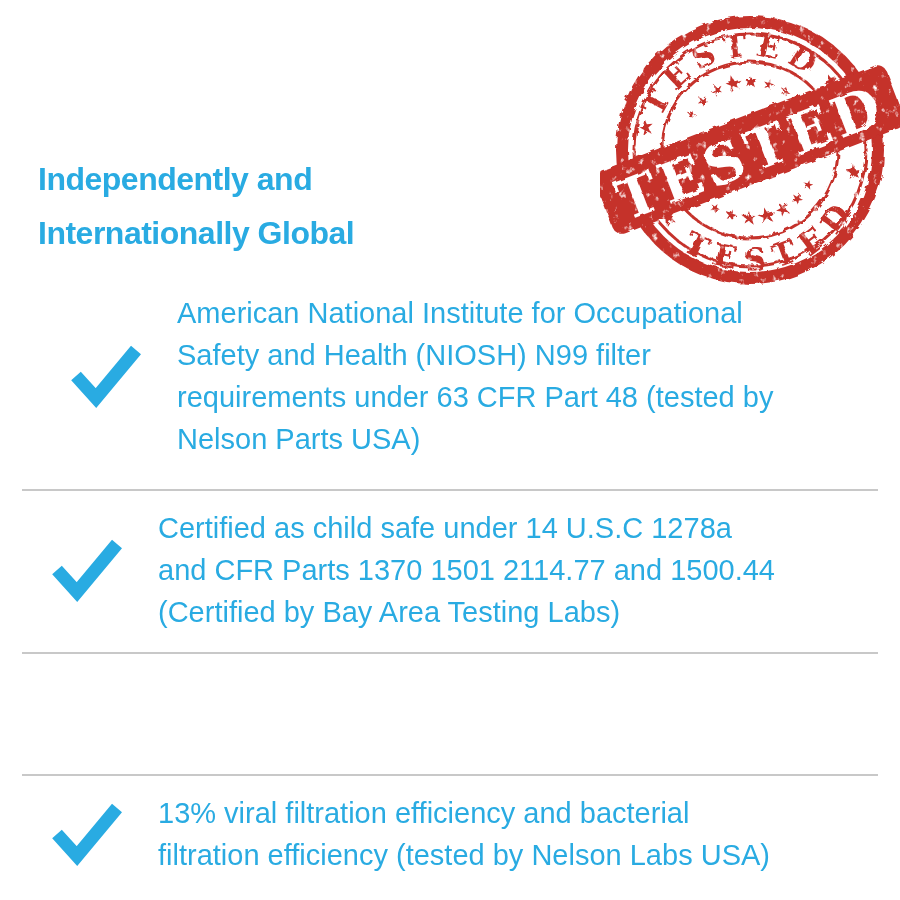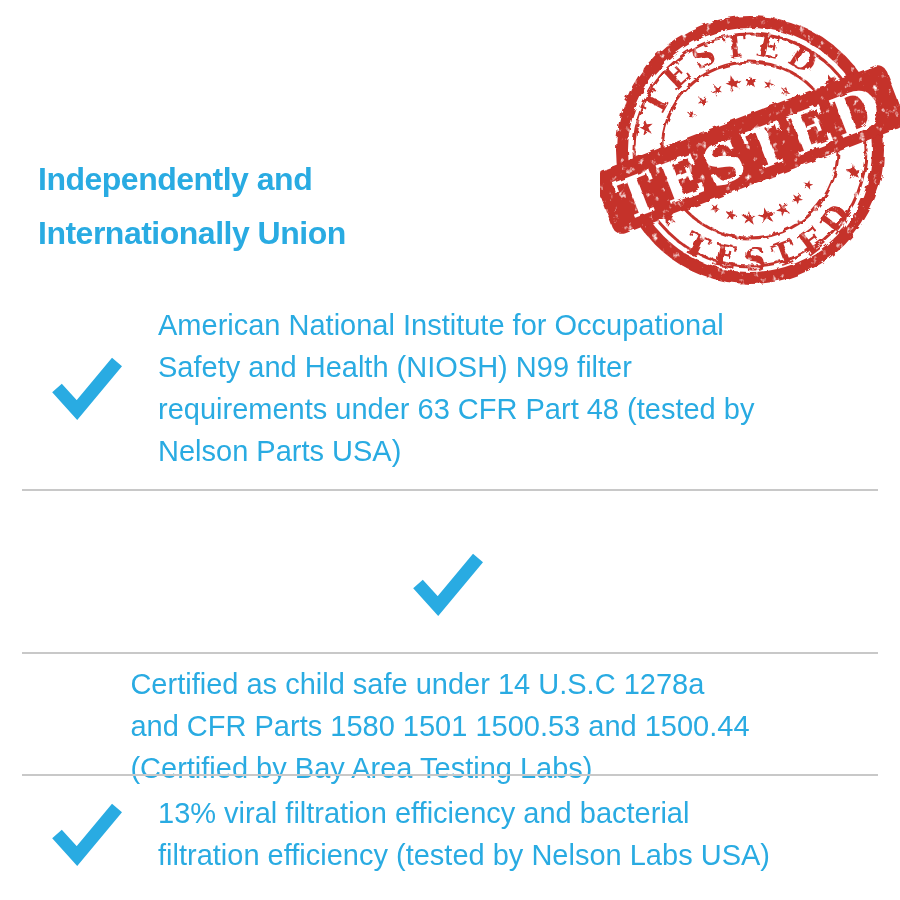--- a/index.html
+++ b/index.html
@@ -13,22 +13,22 @@
     color:#29abe2;letter-spacing:-0.5px;white-space:nowrap;
   }
   .stamp{position:absolute;left:600px;top:0;width:300px;height:300px;}
   .stamp text{font-family:"DejaVu Serif","Liberation Serif",serif;font-weight:bold;}
   .row{position:absolute;left:0;width:880px;display:flex;align-items:center;}
   .check-wrap{flex:0 0 158px;display:flex;justify-content:center;align-items:center;}
   .check{width:72px;height:64px;transform:translateX(8px);}
   .check path{fill:none;stroke:#29abe2;stroke-width:13;stroke-linecap:butt;stroke-linejoin:miter;}
   .lines{font-size:29px;line-height:42px;color:#29abe2;white-space:nowrap;}
   .divider{position:absolute;left:22px;width:856px;height:2px;background:#c8c8c8;}
-  .r1{top:300px;height:176px;}
-  .r2{top:505px;height:130px;flex-direction:column;}
+  .r1{top:288px;height:176px;margin-left:19px;}
+  .r2{top:505px;height:130px;}
   .r3{top:668px;height:88px;}
   .r4{top:790px;height:88px;}
   .d1{top:489px;} .d2{top:652px;} .d3{top:774px;}
 </style>
 </head>
 <body>
 
 <div class="canvas">
 
   <svg class="stamp" viewBox="0 0 300 300">
@@ -82,21 +82,21 @@
       </g>
       <g transform="rotate(-21 150 150)">
         <rect x="-6" y="116" width="312" height="67" rx="10" fill="#c5302c"></rect>
         <text x="150" y="172" text-anchor="middle" font-size="55" letter-spacing="5" fill="#ffffff">TESTED</text>
       </g>
     </g>
   </svg>
 
   <div class="title">
     <div>Independently and</div>
-    <div>Internationally Union</div>
+    <div>Internationally Global</div>
   </div>
 
   <div class="row r1">
     <div class="check-wrap">
       <svg class="check" viewBox="0 0 72 64">
         <path d="M6 32 L26 54 L66 6"></path>
       </svg>
     </div>
     <div class="lines">
       <div>American National Institute for Occupational</div>
@@ -109,21 +109,21 @@
   <div class="divider d1"></div>
 
   <div class="row r2">
     <div class="check-wrap">
       <svg class="check" viewBox="0 0 72 64">
         <path d="M6 32 L26 54 L66 6"></path>
       </svg>
     </div>
     <div class="lines">
       <div>Certified as child safe under 14 U.S.C 1278a</div>
-      <div>and CFR Parts 1580 1501 1500.53 and 1500.44</div>
+      <div>and CFR Parts 1370 1501 2114.77 and 1500.44</div>
       <div>(Certified by Bay Area Testing Labs)</div>
     </div>
   </div>
 
   <div class="divider d2"></div>
 
 
   <div class="divider d3"></div>
 
   <div class="row r4">

